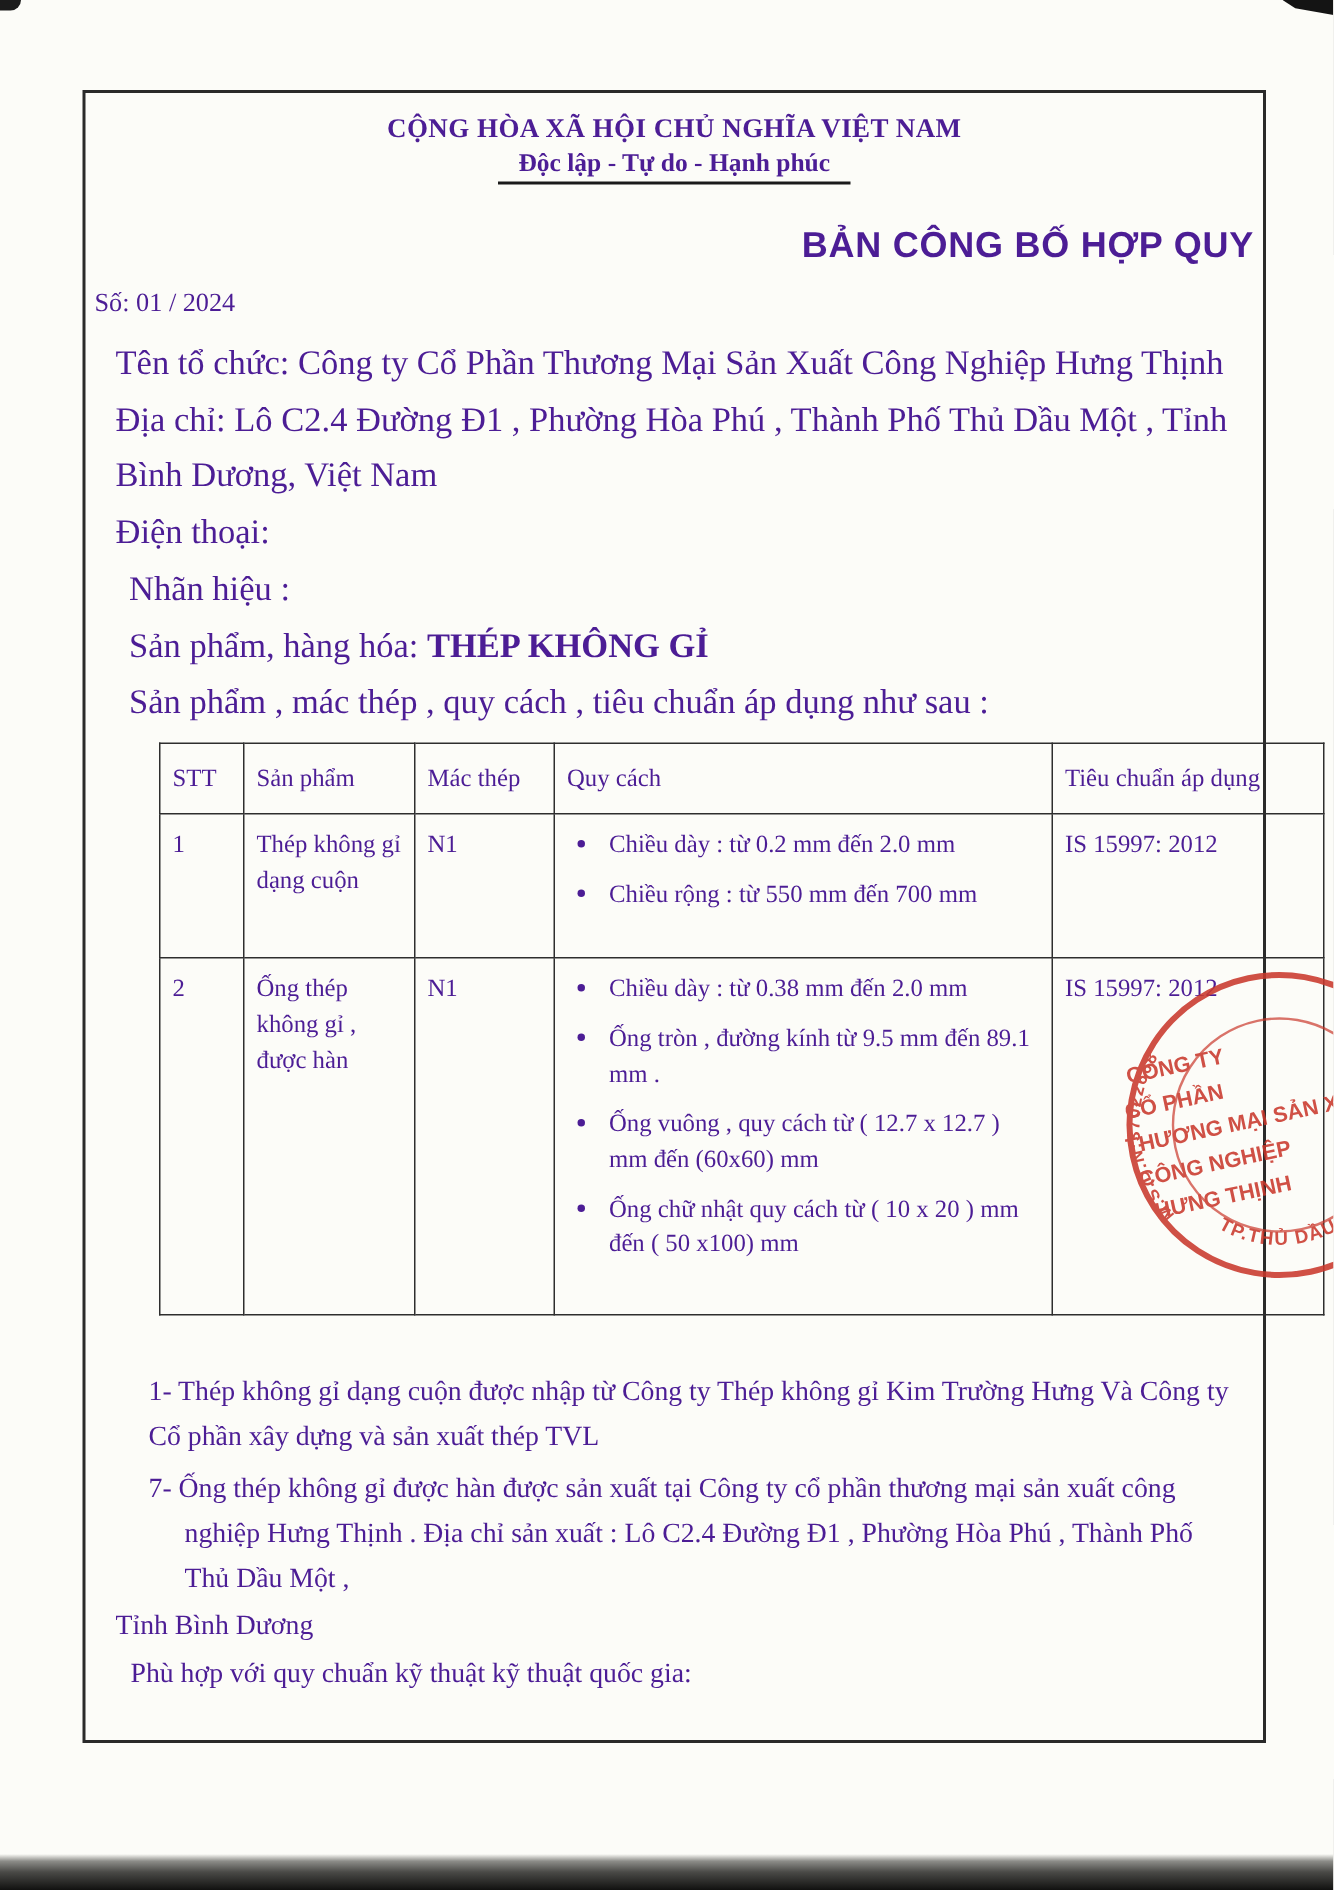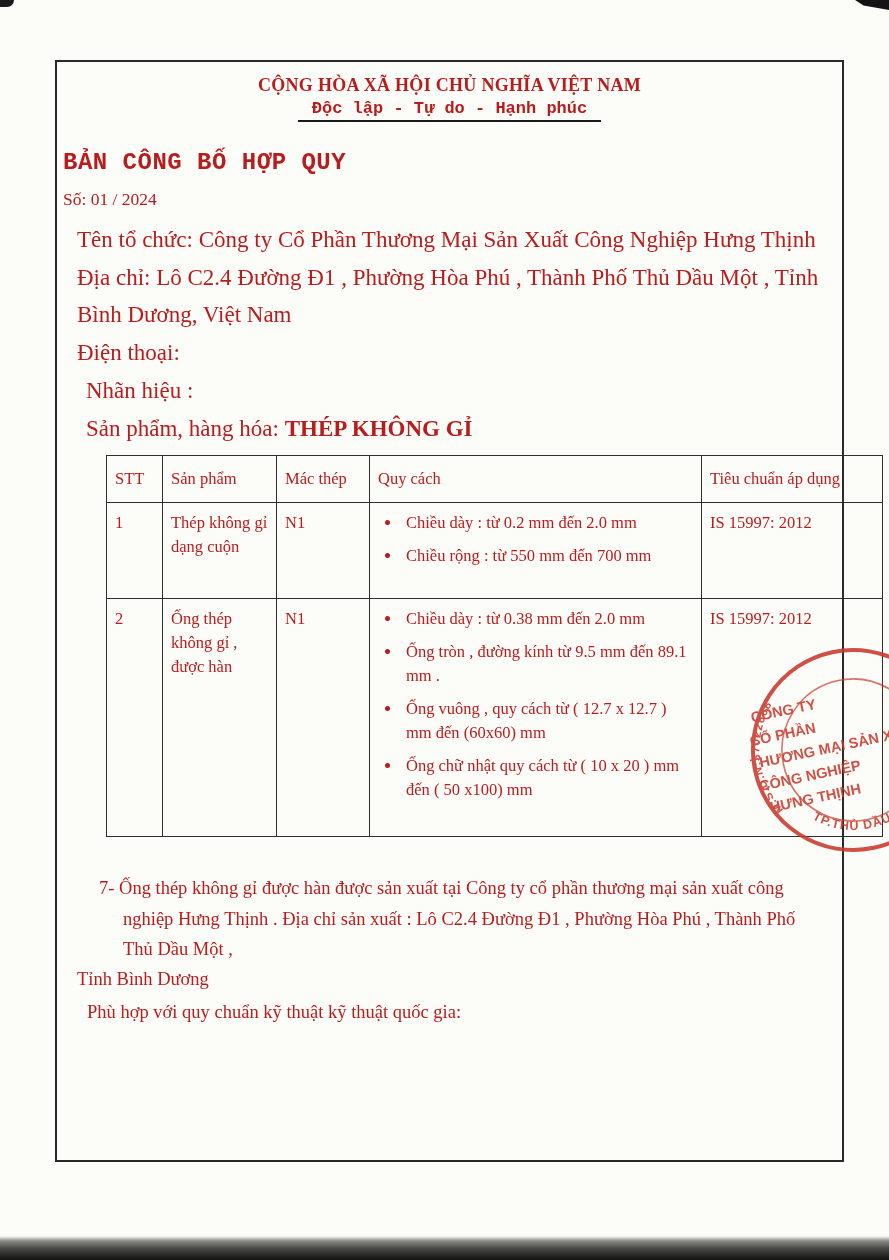--- a/index.html
+++ b/index.html
@@ -1,35 +1,35 @@
 <!DOCTYPE html>
 <html><head>
 <meta charset="utf-8">
 <style>
   html,body { margin:0; padding:0; background:#e8e8e6; }
   .page {
     position:relative; width:889px; height:1260px; margin:0 auto;
     background:#fcfcf8; overflow:hidden;
     font-family:"Liberation Serif","DejaVu Serif",serif;
-    color:#b91c1c;
+    color:#4c1d95;
   }
   .frame {
     position:absolute; left:55px; top:60px; width:789px; height:1102px;
     border:2px solid #2a2a2a; box-sizing:border-box;
     padding:13px 6px 0 6px;
   }
   .nat-header { text-align:center; font-weight:bold; font-size:18px; letter-spacing:0.3px; }
-  .motto-wrap { text-align:center; margin-top:3px;font-family:Liberation Mono, monospace; }
+  .motto-wrap { text-align:center; margin-top:3px; }
   .motto {
     display:inline-block; font-weight:bold; font-size:17px;
     border-bottom:2px solid #1a1a1a; padding:0 14px 2px 14px;
   }
   .doc-title {
-    text-align:left; margin-top:27px; font-size:24px; font-weight:bold;
-    font-family:Liberation Mono, monospace; letter-spacing:0.5px;
+    text-align:right; margin-top:27px; font-size:24px; font-weight:bold;
+    font-family:Liberation Sans, sans-serif; letter-spacing:0.5px;
   }
   .doc-number { text-align:left; font-size:17.5px; margin-top:13px; }
   .body-block { margin:11px 14px 0 14px; font-size:23px; line-height:1.64; }
   .body-block p { margin:0; }
   .ind { padding-left:9px; }
   .bold { font-weight:bold; }
 
   table.doc-table {
     width:776px; border-collapse:collapse; margin-top:8px;
     font-size:16.5px; line-height:1.45; table-layout:fixed;margin-left:43px;
@@ -86,20 +86,21 @@
 
     <div class="doc-title">BẢN CÔNG BỐ HỢP QUY</div>
     <div class="doc-number">Số: 01 / 2024</div>
 
     <div class="body-block">
       <p>Tên tổ chức: Công ty Cổ Phần Thương Mại Sản Xuất Công Nghiệp Hưng Thịnh</p>
       <p>Địa chỉ: Lô C2.4 Đường Đ1 , Phường Hòa Phú , Thành Phố Thủ Dầu Một , Tỉnh Bình Dương, Việt Nam</p>
       <p>Điện thoại:</p>
       <p class="ind">Nhãn hiệu :</p>
       <p class="ind"><span>Sản phẩm, hàng hóa: </span><span class="bold">THÉP KHÔNG GỈ</span></p>
+      <p class="ind">Sản phẩm , mác thép , quy cách , tiêu chuẩn áp dụng như sau :</p>
     </div>
 
     <table class="doc-table">
       <colgroup>
         <col class="c-stt">
           <col class="c-product">
           <col class="c-grade">
           <col class="c-spec">
           <col class="c-standard">
       </colgroup>
@@ -136,20 +137,21 @@
               <li>Ống vuông , quy cách từ ( 12.7 x 12.7 ) mm đến (60x60) mm</li>
               <li>Ống chữ nhật quy cách từ ( 10 x 20 ) mm đến ( 50 x100) mm</li>
             </ul>
           </td>
           <td>IS 15997: 2012</td>
         </tr>
       </tbody>
     </table>
 
     <div class="notes">
+      <p class="note-1">1- Thép không gỉ dạng cuộn được nhập từ Công ty Thép không gỉ Kim Trường Hưng Và Công ty Cổ phần xây dựng và sản xuất thép TVL</p>
       <p class="note-2">7- Ống thép không gỉ được hàn được sản xuất tại Công ty cổ phần thương mại sản xuất công nghiệp Hưng Thịnh . Địa chỉ sản xuất : Lô C2.4 Đường Đ1 , Phường Hòa Phú , Thành Phố Thủ Dầu Một ,</p>
       <p class="note-region">Tỉnh Bình Dương</p>
       <p class="note-conformity">Phù hợp với quy chuẩn kỹ thuật kỹ thuật quốc gia:</p>
     </div>
 
   </div>
 
   <svg class="stamp" viewBox="0 0 230 220" width="230" height="220" aria-hidden="true">
     <circle cx="115" cy="110" r="100" fill="none" stroke="#c9372b" stroke-width="4"></circle>
     <circle cx="115" cy="110" r="71" fill="none" stroke="#c9372b" stroke-width="1.6" opacity="0.8"></circle>

